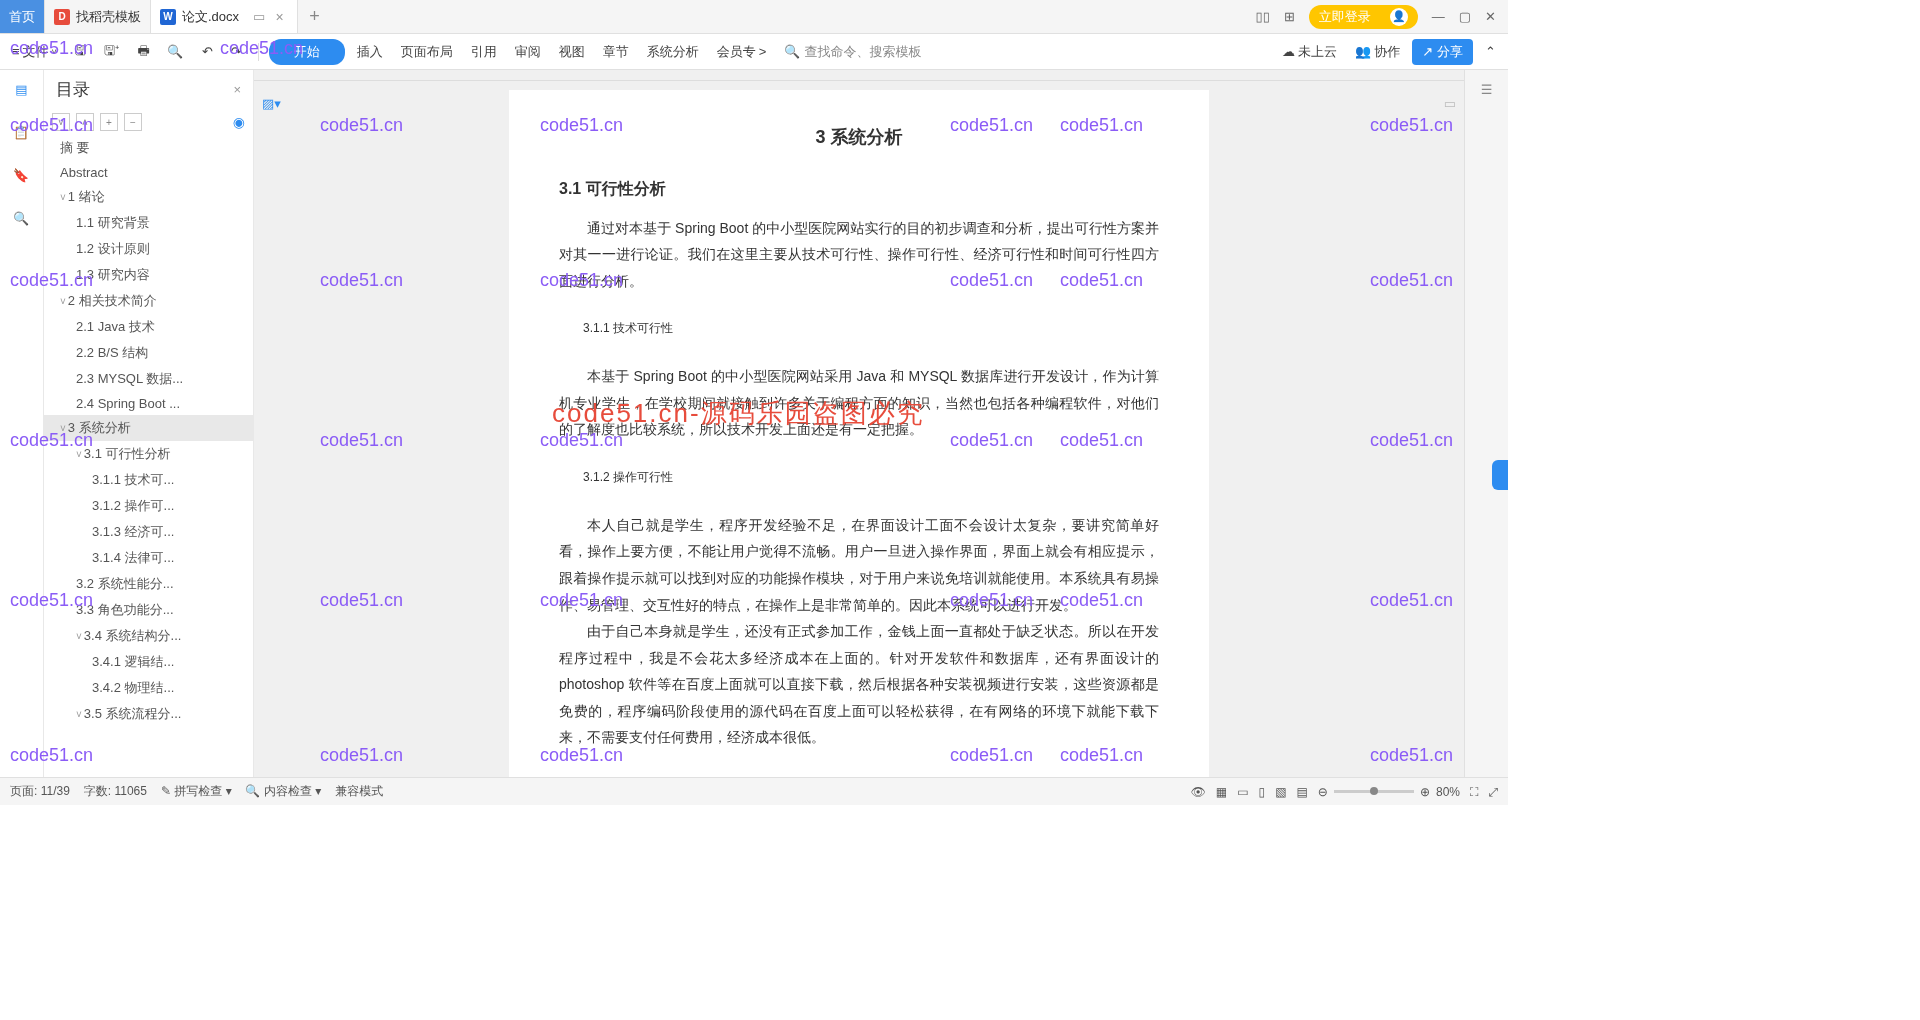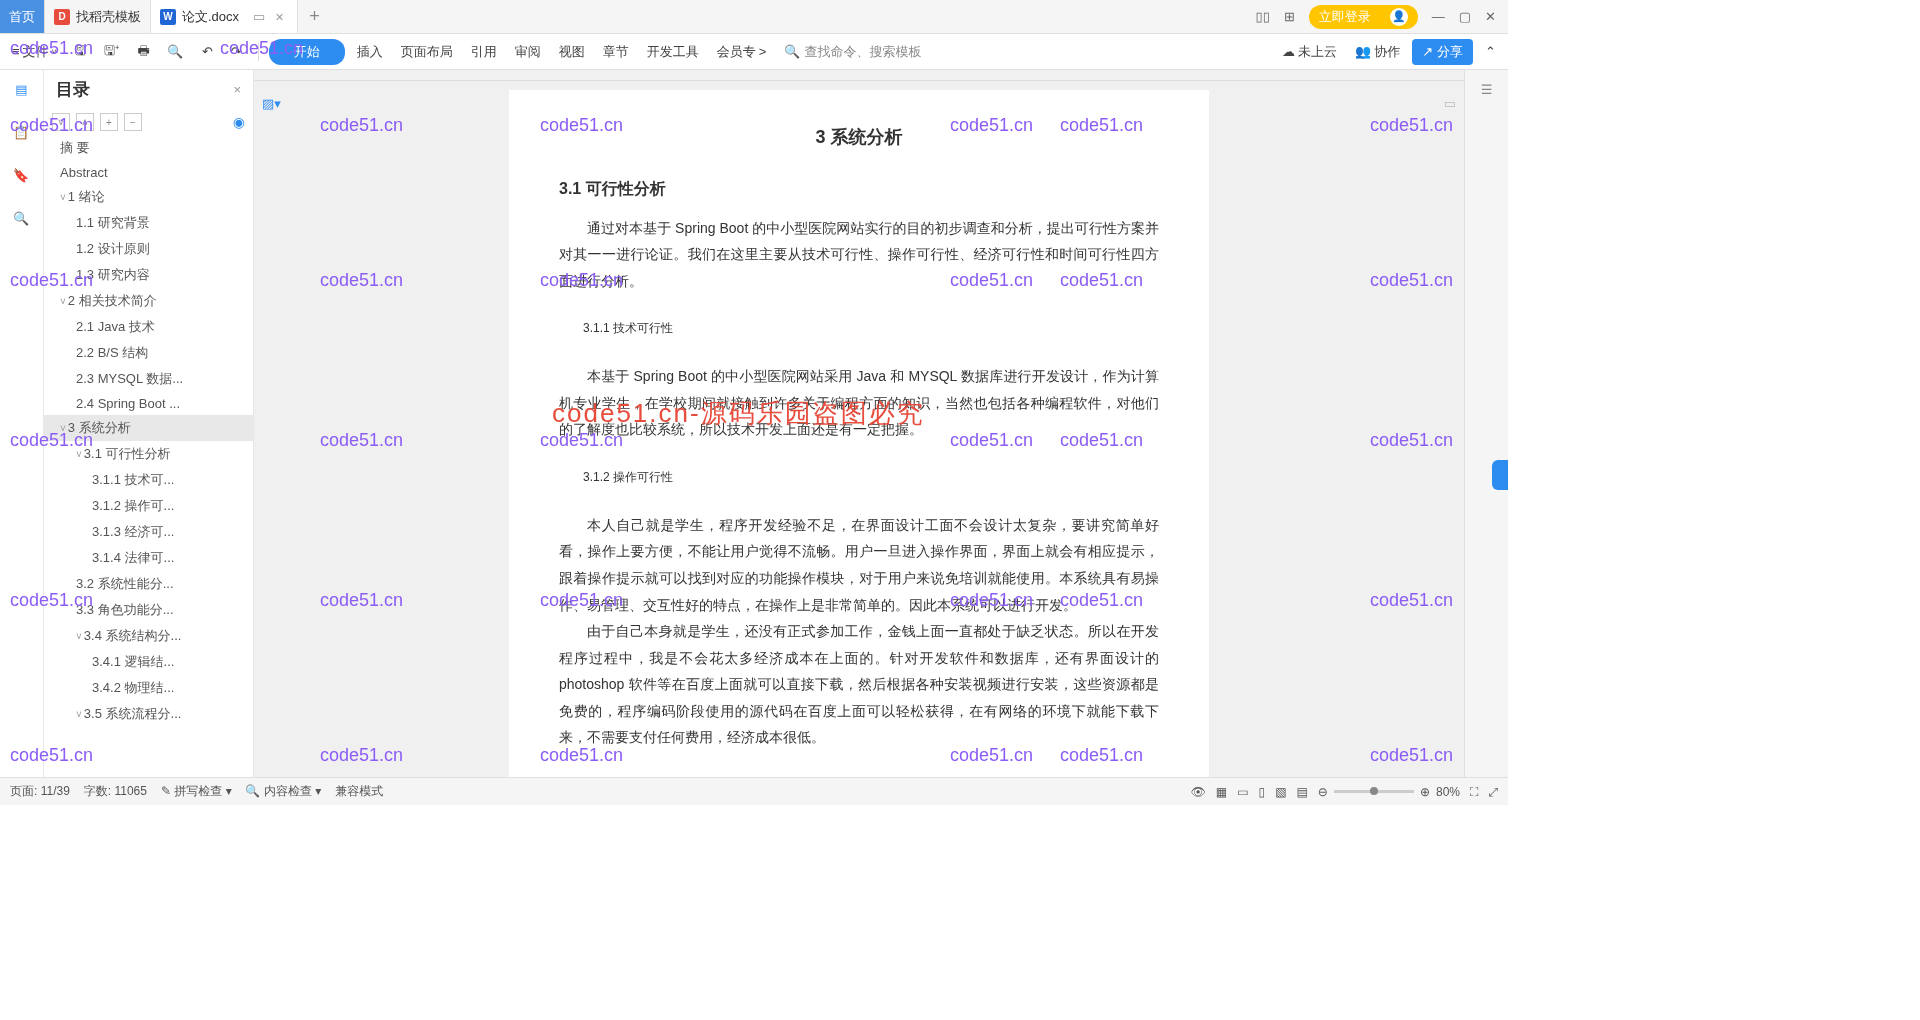--- a/index.html
+++ b/index.html
@@ -22,21 +22,21 @@
 .rbtn.pill{background:#2d8cf0;color:#fff;border-radius:12px;padding:4px 25px}
 .rsep{width:1px;height:18px;background:#ddd;margin:0 4px}
 .searchcmd{color:#888;display:flex;align-items:center;gap:4px}
 .sharebtn{background:#2d8cf0;color:#fff;padding:4px 10px;border-radius:4px;display:flex;align-items:center;gap:4px}
 .main{display:flex;height:calc(100% - 34px - 36px - 28px)}
 .sidetabs{width:44px;background:#fff;border-right:1px solid #e8e8e8;display:flex;flex-direction:column;align-items:center;padding-top:8px;gap:20px;color:#888}
 .sidetabs .st{cursor:pointer;padding:4px}
 .sidetabs .st.active{color:#2d8cf0}
 .tocpanel{width:210px;border-right:1px solid #e8e8e8;display:flex;flex-direction:column}
 .tochead{padding:8px 12px;display:flex;align-items:center;justify-content:space-between}
-.tochead h3{font-size:17px;font-weight:700}
+.tochead h3{font-size:17px;font-weight:400}
 .toctools{display:flex;align-items:center;padding:4px 8px;gap:6px;color:#888}
 .toctools .tt{width:18px;height:18px;border:1px solid #ccc;display:flex;align-items:center;justify-content:center;font-size:10px;cursor:pointer}
 .toctools .sync{margin-left:auto;color:#2d8cf0;font-size:14px}
 .toclist{flex:1;overflow-y:auto;font-size:13px}
 .toc-item{padding:4px 8px 4px 12px;cursor:pointer;white-space:nowrap;overflow:hidden;text-overflow:ellipsis;color:#555}
 .toc-item.l1{padding-left:16px}
 .toc-item.l2{padding-left:32px}
 .toc-item.l3{padding-left:48px}
 .toc-item.sel{background:#e8e8e8}
 .toc-item .chev{color:#999;margin-right:2px;font-size:10px}
@@ -100,21 +100,21 @@
   <span class="rbtn">↶</span>
   <span class="rbtn">↷</span>
   <span class="rsep"></span>
   <span class="rbtn pill">开始</span>
   <span class="rbtn">插入</span>
   <span class="rbtn">页面布局</span>
   <span class="rbtn">引用</span>
   <span class="rbtn">审阅</span>
   <span class="rbtn">视图</span>
   <span class="rbtn">章节</span>
-  <span class="rbtn">开发工具</span>
+  <span class="rbtn">系统分析</span>
   <span class="rbtn"><span>会员专</span>&gt;</span>
   <span class="rbtn searchcmd">🔍 <span>查找命令、搜索模板</span></span>
   <div class="spacer"></div>
   <span class="rbtn">☁ <span>未上云</span></span>
   <span class="rbtn">👥 <span>协作</span></span>
   <span class="sharebtn">↗ <span>分享</span></span>
   <span class="rbtn">⌃</span>
 </div>
 
 <div class="main">

